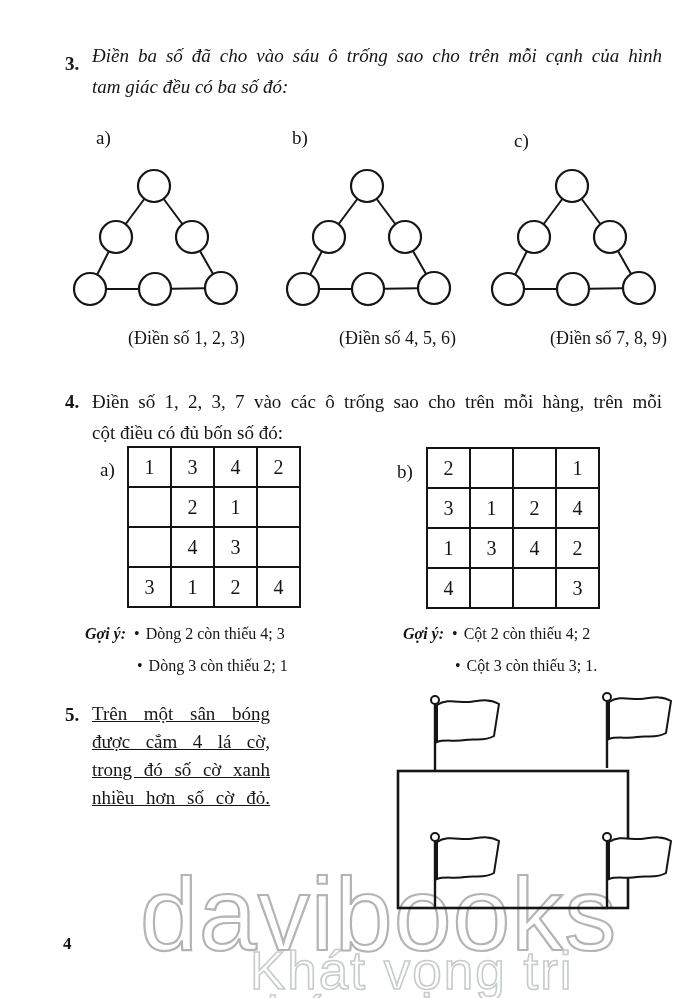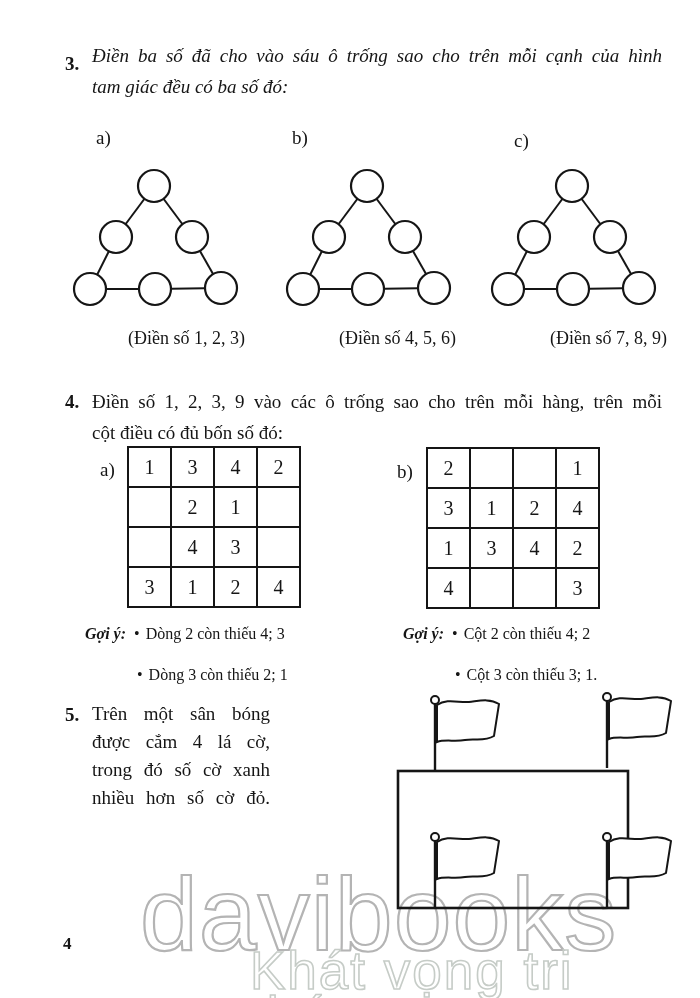--- a/index.html
+++ b/index.html
@@ -15,26 +15,26 @@
   
   .figlabel { position:absolute; font-size:19px; }
   .caption  { position:absolute; width:175px; text-align:right; font-size:18px; white-space:nowrap; }
   
   .grid { position:absolute; border-collapse:collapse; }
   .grid td { border:2px solid #151515; width:41px; height:38px; padding:0;
              text-align:center; vertical-align:middle; font-size:20px; }
   
   .hint { position:absolute; font-size:16px; line-height:24px; white-space:nowrap; }
   .hint-title { font-weight:bold; font-style:italic; }
-  .hint-line2 { margin-top:17px; padding-left:52px; }
+  .hint-line2 { margin-top:8px; padding-left:52px; }
   .bullet { padding:0 6px 0 8px; }
   .bullet2 { padding-right:6px; }
   
   .p5col { position:absolute; width:178px; font-size:19px; line-height:28px; }
-  .p5col .jline { white-space:nowrap; text-align:justify; text-align-last:justify; }
+  .p5col .jline { white-space:nowrap; text-align:justify; text-align-last:justify;text-decoration:underline; }
   
   .wm-brand {
     position:absolute; left:140px; top:862px; font-family:"Liberation Sans", sans-serif;
     font-size:104px; line-height:104px; color:transparent;
     -webkit-text-stroke:2.2px #b4b4b4; letter-spacing:1px;
   }
   .wm-slogan {
     position:absolute; left:250px; top:948px; font-family:"Liberation Sans", sans-serif;
     font-size:53px; line-height:45px; color:transparent;
     -webkit-text-stroke:1.6px #c6ccc7; letter-spacing:2px;
@@ -116,21 +116,21 @@
       <circle cx="151" cy="124" r="16"></circle>
     </g>
   </svg>
 
   <div class="caption" style="left:70px;  top:328px;">(Điền số 1, 2, 3)</div>
   <div class="caption" style="left:281px; top:328px;">(Điền số 4, 5, 6)</div>
   <div class="caption" style="left:492px; top:328px;">(Điền số 7, 8, 9)</div>
 
   <div class="pnum" style="left:65px; top:386px;">4.</div>
   <div class="ptext" style="left:92px; top:386px; width:570px;">
-    <div class="jline">Điền số 1, 2, 3, 9 vào các ô trống sao cho trên mỗi hàng, trên mỗi</div>
+    <div class="jline">Điền số 1, 2, 3, 7 vào các ô trống sao cho trên mỗi hàng, trên mỗi</div>
     <div class="lline">cột điều có đủ bốn số đó:</div>
   </div>
 
   <div class="figlabel" style="left:100px; top:459px;">a)</div>
   <table class="grid" style="left:127px; top:446px;">
     <tbody>
         <tr>
       <td>1</td>
       <td>3</td>
       <td>4</td>

